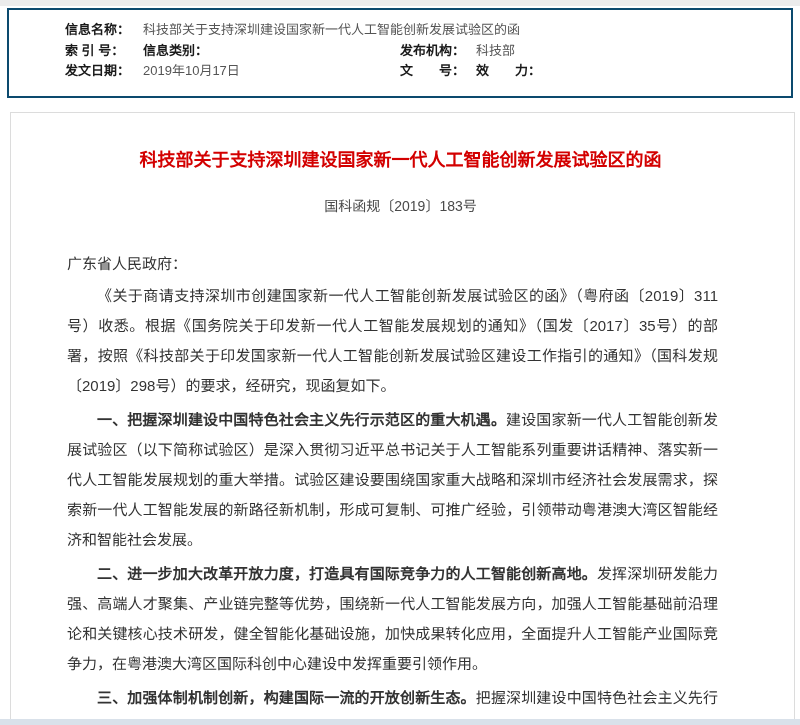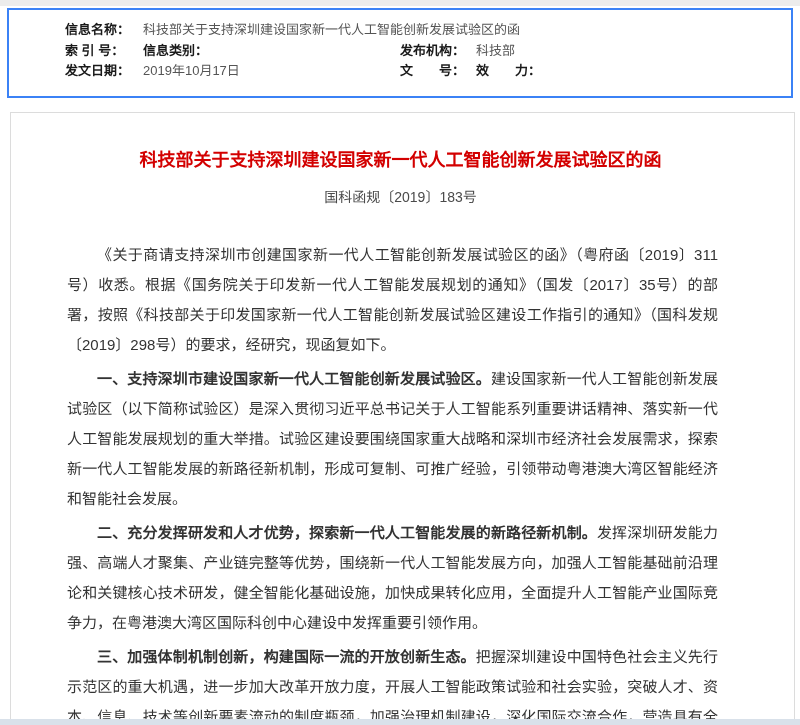--- a/index.html
+++ b/index.html
@@ -20,21 +20,21 @@
   .bottom-strip {
     position: absolute; left: 0; bottom: 0;
     width: 800px; height: 6px;
     background: #d9e1ea;
   }
   
   .meta-box {
     position: absolute; left: 7px; top: 8px;
     width: 786px; height: 90px;
     box-sizing: border-box;
-    border: 2px solid #3b82f6;
+    border: 2px solid #0c4a6e;
     background: #ffffff;
     padding: 10px 18px 6px 56px;
   }
   .meta-grid {
     display: grid;
     grid-template-columns: 78px 257px 76px 1fr;
     font-size: 13px;
     line-height: 20.5px;
   }
   .m-label {
@@ -58,21 +58,21 @@
   }
   .doc-title {
     margin: 14px 0 0 0;
     text-align: center;
     font-size: 18px;
     line-height: 26px;
     font-weight: bold;
     color: #d30000;
   }
   .doc-number {
-    margin-top: 13px;
+    margin-top: 22px;
     text-align: center;
     font-size: 14px;
     color: #4a4a4a;
     line-height: 22px;
   }
   .doc-body {
     margin-top: 32px;
     font-size: 15px;
     color: #333333;
     line-height: 30px;
@@ -112,25 +112,26 @@
     <div class="m-label">效　　力：</div>
     <div class="m-value"></div>
   </div>
 </div>
 
 <div class="doc-box">
   <h1 class="doc-title">科技部关于支持深圳建设国家新一代人工智能创新发展试验区的函</h1>
   <div class="doc-number">国科函规〔2019〕183号</div>
 
   <div class="doc-body">
+    <p class="salutation">广东省人民政府：</p>
 
     <p class="para"><span class="lead"></span><span>《关于商请支持深圳市创建国家新一代人工智能创新发展试验区的函》（粤府函〔2019〕311号）收悉。根据《国务院关于印发新一代人工智能发展规划的通知》（国发〔2017〕35号）的部署，按照《科技部关于印发国家新一代人工智能创新发展试验区建设工作指引的通知》（国科发规〔2019〕298号）的要求，经研究，现函复如下。</span></p>
 
-    <p class="para"><span class="lead">一、支持深圳市建设国家新一代人工智能创新发展试验区。</span><span>建设国家新一代人工智能创新发展试验区（以下简称试验区）是深入贯彻习近平总书记关于人工智能系列重要讲话精神、落实新一代人工智能发展规划的重大举措。试验区建设要围绕国家重大战略和深圳市经济社会发展需求，探索新一代人工智能发展的新路径新机制，形成可复制、可推广经验，引领带动粤港澳大湾区智能经济和智能社会发展。</span></p>
+    <p class="para"><span class="lead">一、把握深圳建设中国特色社会主义先行示范区的重大机遇。</span><span>建设国家新一代人工智能创新发展试验区（以下简称试验区）是深入贯彻习近平总书记关于人工智能系列重要讲话精神、落实新一代人工智能发展规划的重大举措。试验区建设要围绕国家重大战略和深圳市经济社会发展需求，探索新一代人工智能发展的新路径新机制，形成可复制、可推广经验，引领带动粤港澳大湾区智能经济和智能社会发展。</span></p>
 
-    <p class="para"><span class="lead">二、充分发挥研发和人才优势，探索新一代人工智能发展的新路径新机制。</span><span>发挥深圳研发能力强、高端人才聚集、产业链完整等优势，围绕新一代人工智能发展方向，加强人工智能基础前沿理论和关键核心技术研发，健全智能化基础设施，加快成果转化应用，全面提升人工智能产业国际竞争力，在粤港澳大湾区国际科创中心建设中发挥重要引领作用。</span></p>
+    <p class="para"><span class="lead">二、进一步加大改革开放力度，打造具有国际竞争力的人工智能创新高地。</span><span>发挥深圳研发能力强、高端人才聚集、产业链完整等优势，围绕新一代人工智能发展方向，加强人工智能基础前沿理论和关键核心技术研发，健全智能化基础设施，加快成果转化应用，全面提升人工智能产业国际竞争力，在粤港澳大湾区国际科创中心建设中发挥重要引领作用。</span></p>
 
     <p class="para"><span class="lead">三、加强体制机制创新，构建国际一流的开放创新生态。</span><span>把握深圳建设中国特色社会主义先行示范区的重大机遇，进一步加大改革开放力度，开展人工智能政策试验和社会实验，突破人才、资本、信息、技术等创新要素流动的制度瓶颈，加强治理机制建设，深化国际交流合作，营造具有全球吸引力的创新环境。</span></p>
 
   </div>
 </div>
 
 <div class="bottom-strip"></div>
 
 </body></html>

